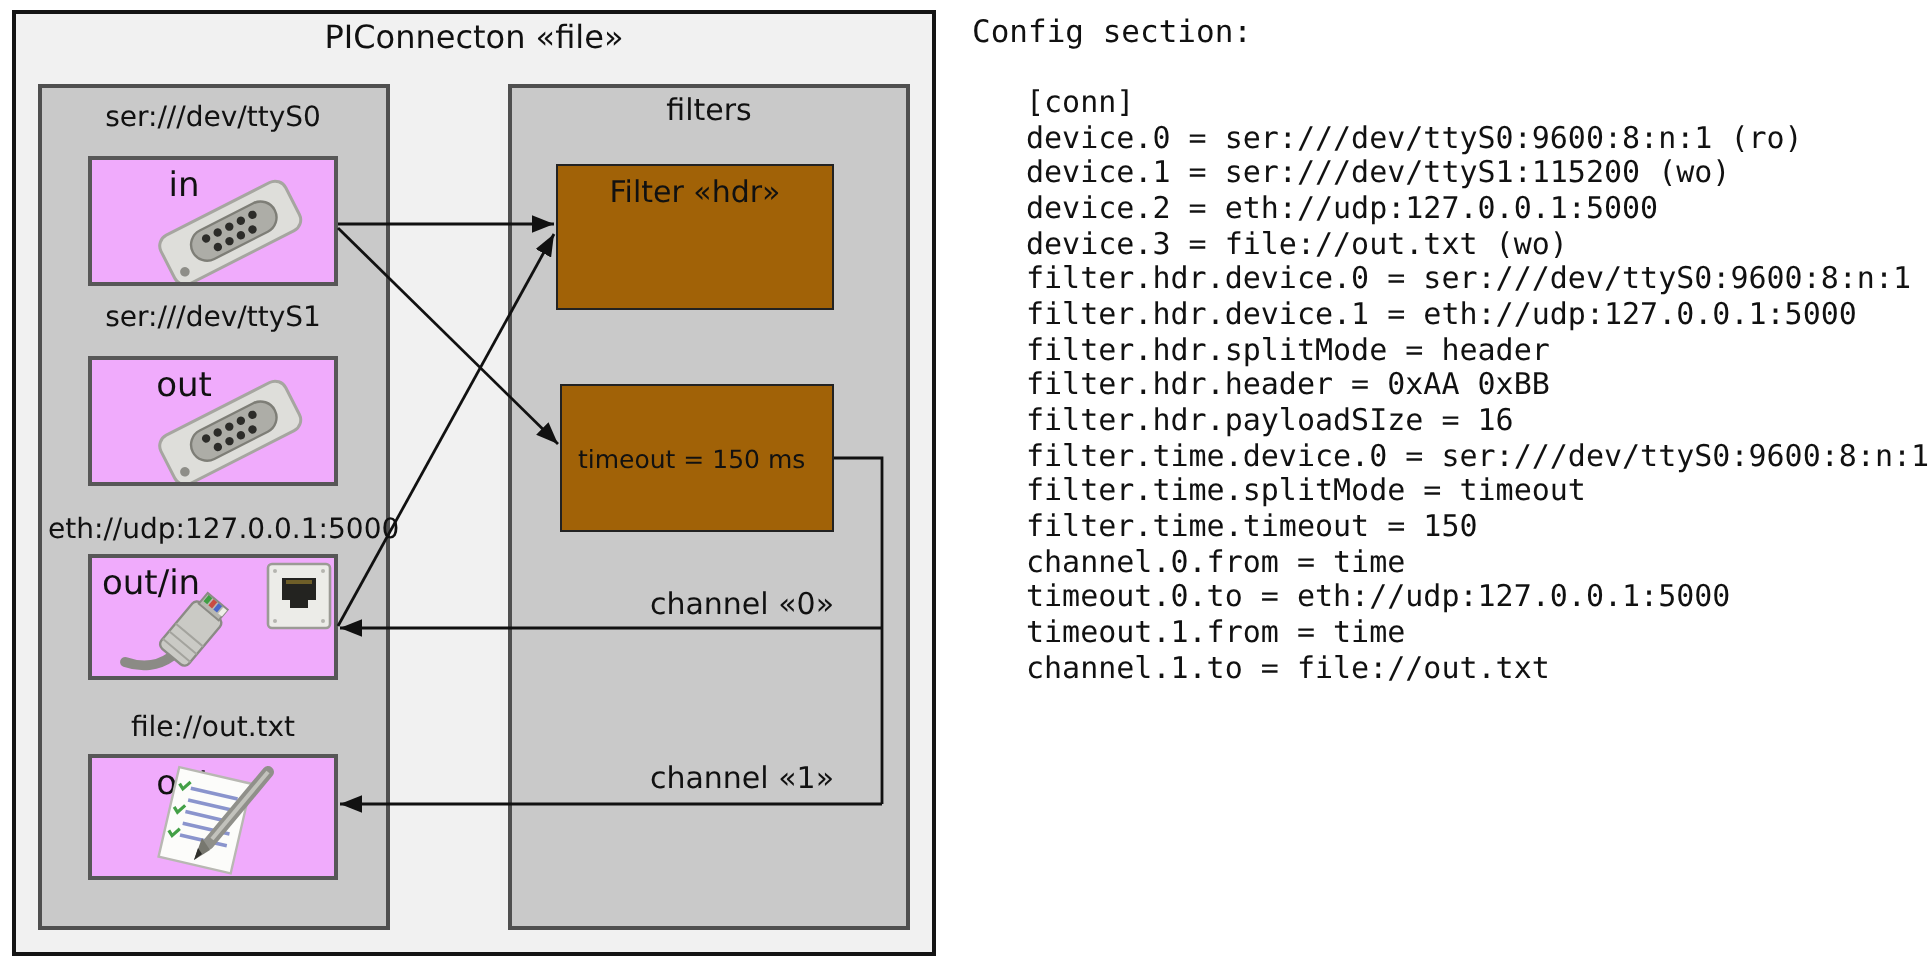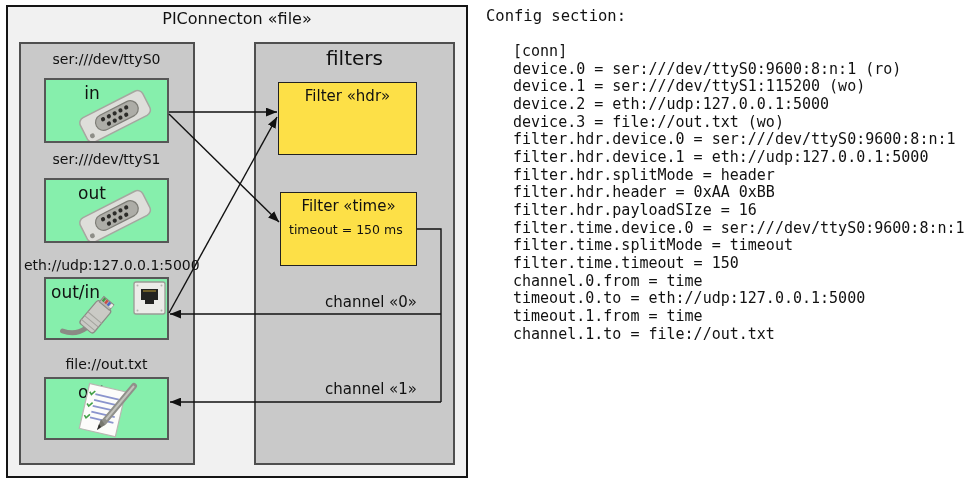--- a/index.html
+++ b/index.html
@@ -9,36 +9,36 @@
 
   
   .outer-box { position: absolute; left: 6px; top: 5px; width: 462px; height: 473px;
                background: #f1f1f1; border: 2px solid #141414; }
   .diagram-title { position: absolute; left: 6px; top: 9px; width: 462px;
                    text-align: center; font-size: 16px; }
   .group-box { position: absolute; background: #c9c9c9; border: 2px solid #4f4f4f; }
   .devices-container { left: 19px; top: 42px; width: 176px; height: 423px; }
   .filters-container { left: 254px; top: 42px; width: 201px; height: 423px; }
   .filters-title { position: absolute; left: 254px; top: 46px; width: 201px;
-                   text-align: center; font-size: 20px; }
+                   text-align: center; font-size: 15px; }
 
   
   .device-label { position: absolute; left: 24px; width: 165px; height: 18px;
                   text-align: center; font-size: 14px; white-space: nowrap; }
-  .device-box { position: absolute; left: 44px; width: 125px; background: #86efac;
+  .device-box { position: absolute; left: 44px; width: 125px; background: #f0abfc;
                 border: 2px solid #575757; }
   .device-dir { position: absolute; top: 3px; left: 0; width: 92px; text-align: center;
                 font-size: 17px; white-space: nowrap; }
   .device-dir.wide { width: auto; left: 5px; text-align: left; }
   .dev-icon { position: absolute; pointer-events: none; }
   .dev-icon.serial { left: 18px; top: 7px; width: 100px; height: 54px; }
   .dev-icon.full { left: 0; top: 0; width: 121px; height: 59px; }
 
   
-  .filter-box { position: absolute; background: #fde047; border: 1.5px solid #222222; }
+  .filter-box { position: absolute; background: #a16207; border: 1.5px solid #222222; }
   .filter-box.hdr { left: 278px; top: 82px; width: 139px; height: 73px; }
   .filter-box.time { left: 280px; top: 192px; width: 137px; height: 74px; }
   .filter-title { margin-top: 4px; text-align: center; font-size: 15px; white-space: nowrap; }
   .filter-attrs { position: absolute; left: 8px; font-size: 12.5px; line-height: 16px; white-space: nowrap; }
   .filter-box.hdr .filter-attrs { top: 28px; }
   .filter-box.time .filter-attrs { top: 29px; }
 
   
   .channel-label { position: absolute; left: 300px; width: 117px; text-align: right;
                    font-size: 15px; white-space: nowrap; }
@@ -159,21 +159,20 @@
       <line x1="88" y1="7" x2="60" y2="40.5" stroke="#c2c2bc" stroke-width="2"></line>
       <polygon points="51,51 59,46 55,40" fill="#77776f"></polygon>
       <polygon points="51,51 55,48 53,45" fill="#2f2f2b"></polygon>
     </svg>
   </div>
 
   <div class="filter-box hdr">
     <div class="filter-title">Filter «hdr»</div>
   </div>
   <div class="filter-box time">
-    <div class="filter-title">Filter «time»</div>
     <div class="filter-attrs">
       <div>timeout = 150 ms</div>
     </div>
   </div>
 
   <div class="channel-label c0">channel «0»</div>
   <div class="channel-label c1">channel «1»</div>
 
   <svg class="arrows" viewBox="0 0 470 484">
     <defs>

